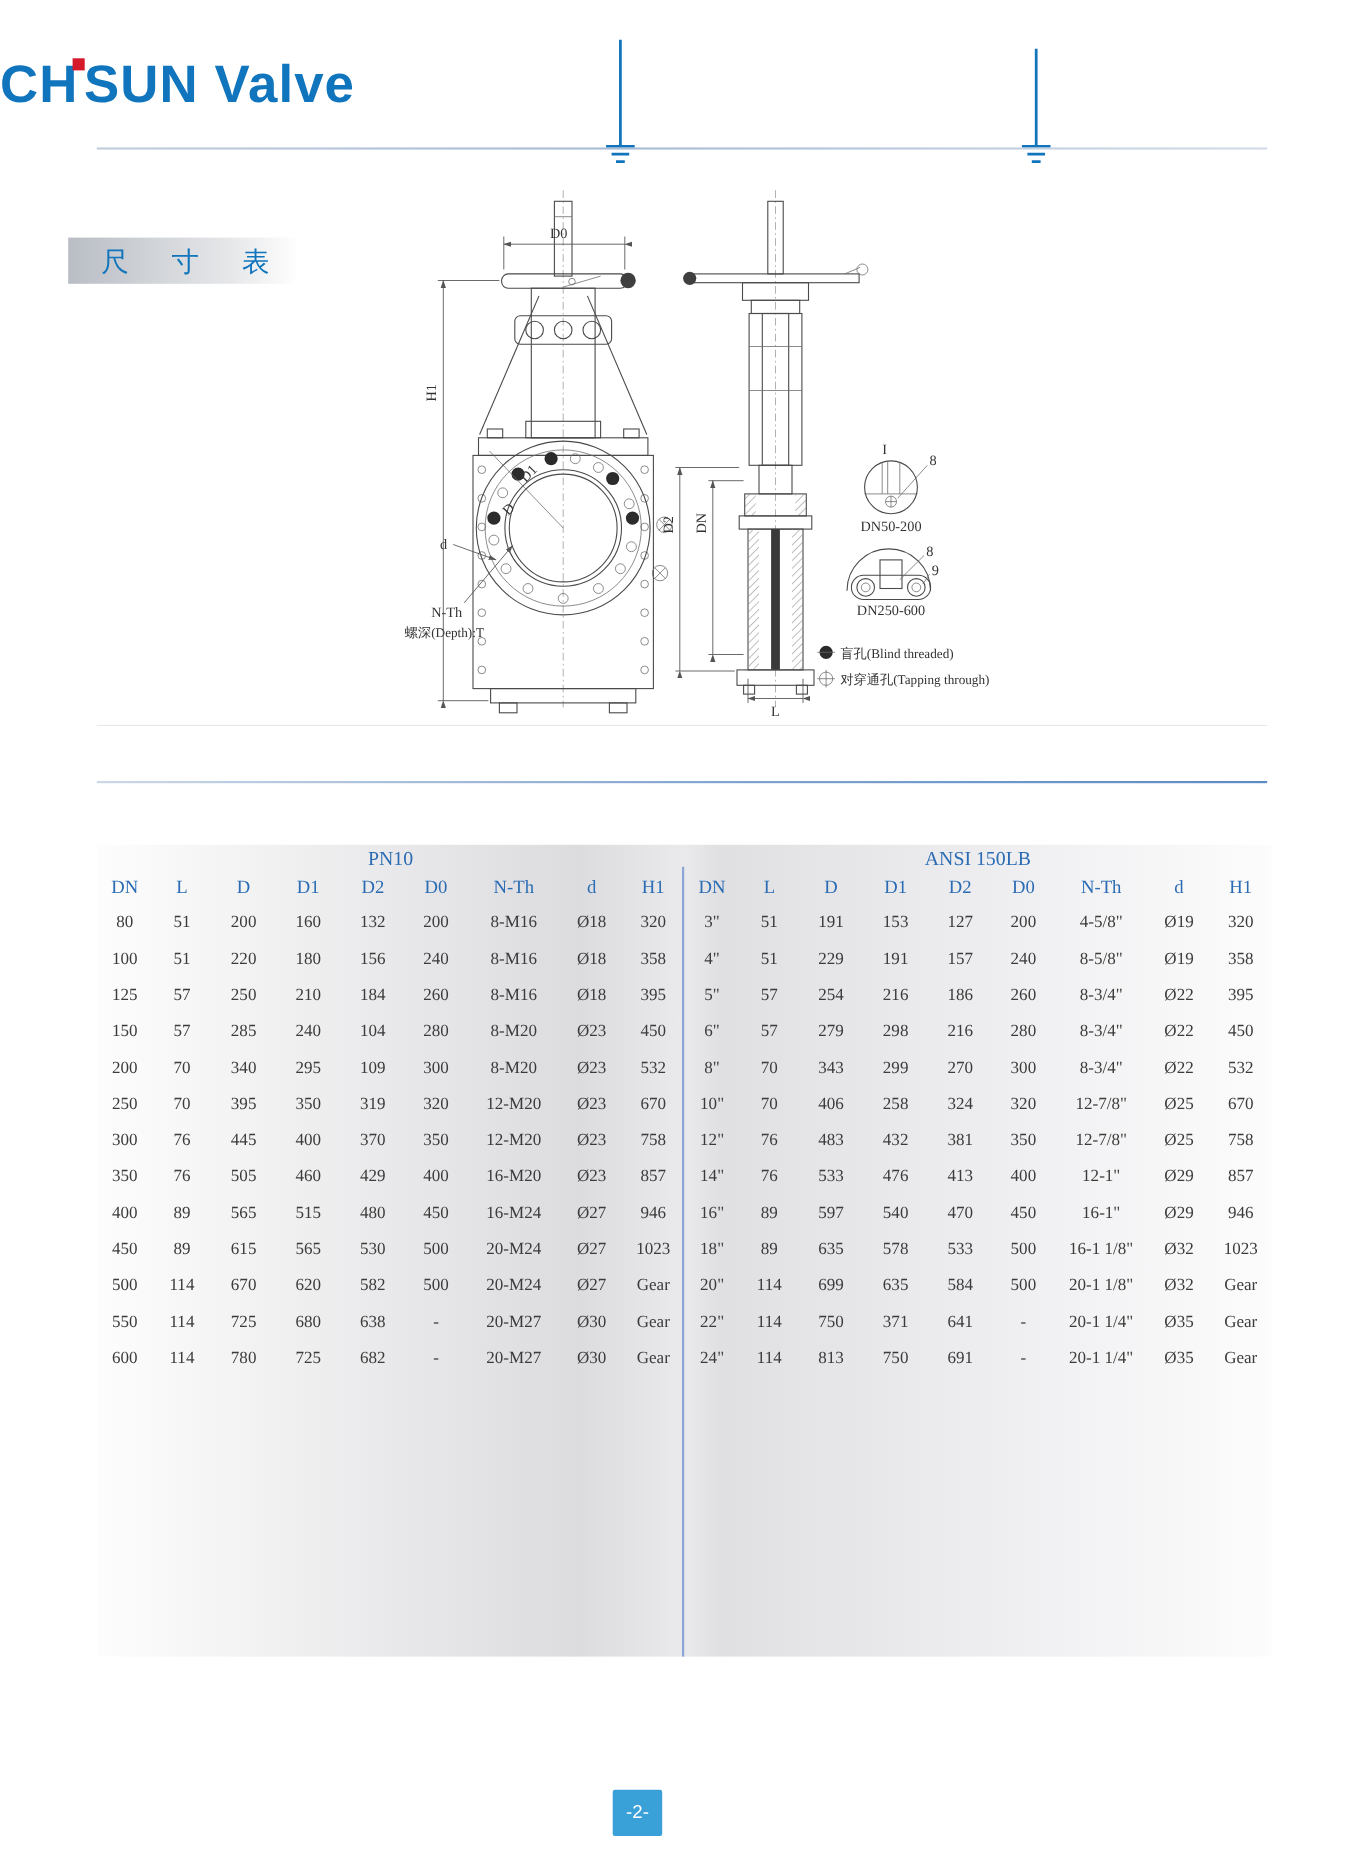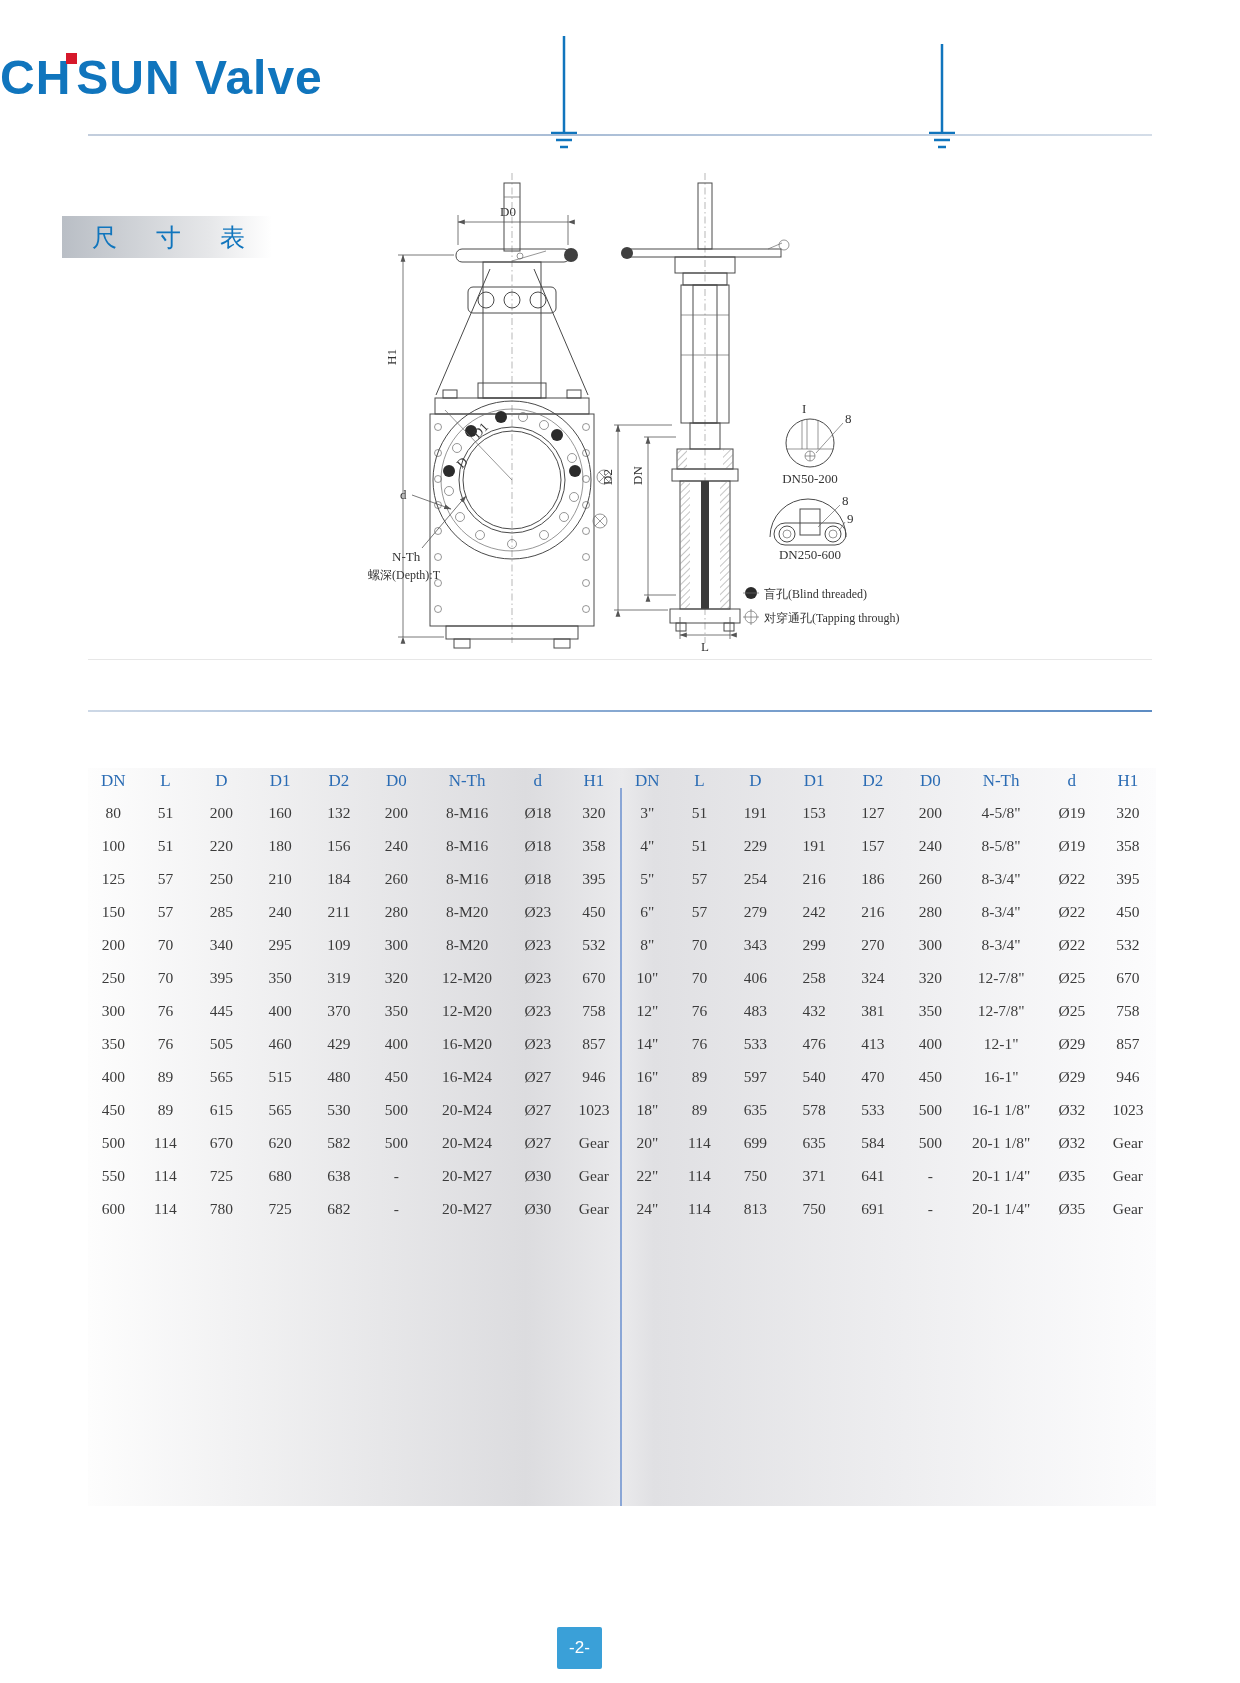--- a/index.html
+++ b/index.html
@@ -294,20 +294,24 @@
       <text class="cn" x="414" y="457">对穿通孔(Tapping through)</text>
     </g>
   </svg>
 
   <div class="mid-rule"></div>
   <div class="pre-table-rule"></div>
 
   <div class="unit">单位 : mm</div>
 
   <div class="table-area">
+    <div class="group-row">
+      <div class="group-cell">PN10</div>
+      <div class="group-cell">ANSI 150LB</div>
+    </div>
     <div class="halves">
       <div class="half">
         <div class="thead">
             <div class="th">DN</div>
             <div class="th">L</div>
             <div class="th">D</div>
             <div class="th">D1</div>
             <div class="th">D2</div>
             <div class="th">D0</div>
             <div class="th">N-Th</div>
@@ -346,21 +350,21 @@
               <div class="td">260</div>
               <div class="td">8-M16</div>
               <div class="td">Ø18</div>
               <div class="td">395</div>
             </div>
             <div class="tr">
               <div class="td">150</div>
               <div class="td">57</div>
               <div class="td">285</div>
               <div class="td">240</div>
-              <div class="td">211</div>
+              <div class="td">104</div>
               <div class="td">280</div>
               <div class="td">8-M20</div>
               <div class="td">Ø23</div>
               <div class="td">450</div>
             </div>
             <div class="tr">
               <div class="td">200</div>
               <div class="td">70</div>
               <div class="td">340</div>
               <div class="td">295</div>
@@ -503,21 +507,21 @@
               <div class="td">186</div>
               <div class="td">260</div>
               <div class="td">8-3/4"</div>
               <div class="td">Ø22</div>
               <div class="td">395</div>
             </div>
             <div class="tr">
               <div class="td">6"</div>
               <div class="td">57</div>
               <div class="td">279</div>
-              <div class="td">242</div>
+              <div class="td">298</div>
               <div class="td">216</div>
               <div class="td">280</div>
               <div class="td">8-3/4"</div>
               <div class="td">Ø22</div>
               <div class="td">450</div>
             </div>
             <div class="tr">
               <div class="td">8"</div>
               <div class="td">70</div>
               <div class="td">343</div>

